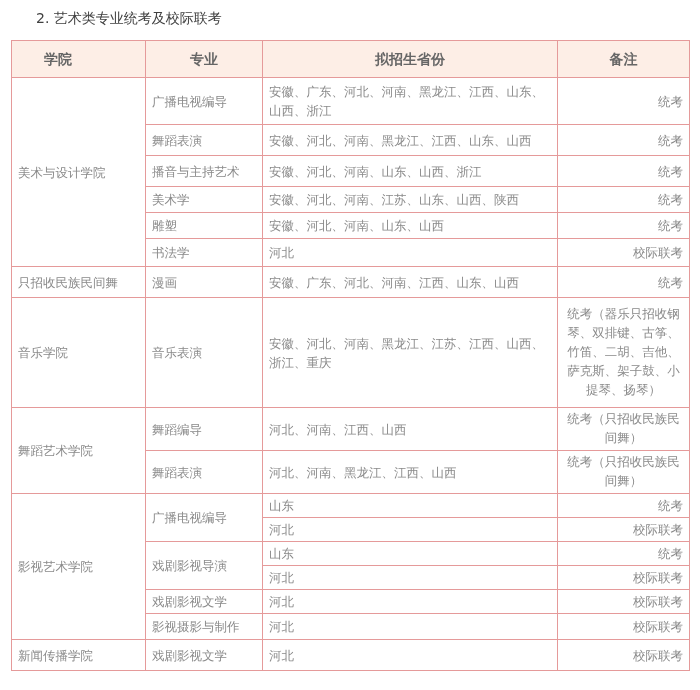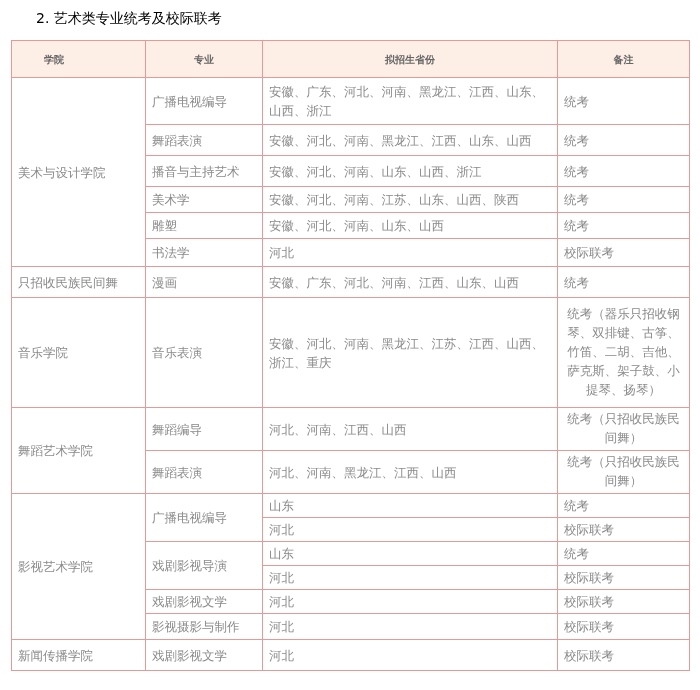--- a/index.html
+++ b/index.html
@@ -1,23 +1,23 @@
 <!DOCTYPE html>
 <html><head>
 <meta charset="utf-8">
 <style>
   html, body { margin:0; padding:0; background:#ffffff; }
   body { width:700px; height:690px; position:relative; overflow:hidden;
          font-family:"DejaVu Sans","Liberation Sans",sans-serif; color:#777; }
-  .section-title { position:absolute; left:36px; top:10px; font-size:14px; color:#000000; }
+  .section-title { position:absolute; left:36px; top:10px; font-size:14px; color:#404040; }
   table { position:absolute; left:11px; top:40px; border-collapse:collapse; width:678px; table-layout:fixed; }
   td, th { border:1px solid #e59a9a; font-size:12.5px; color:#8a8a8a; padding:2px 6px; line-height:19px; vertical-align:middle; }
-  th { background:#fdeee6; color:#666; font-weight:bold; font-size:10px; height:32px; text-align:center; }
+  th { background:#fdeee6; color:#666; font-weight:bold; font-size:14px; height:32px; text-align:center; }
   th.left { text-align:left; padding-left:32px; }
-  td.center { text-align:left; }
+  td.center { text-align:right; }
   td.note { text-align:center;font-family:Liberation Serif, serif; }
   tr { }
 </style>
 </head>
 <body>
 
 <div class="section-title">2. 艺术类专业统考及校际联考</div>
 
 <table>
   <colgroup>

